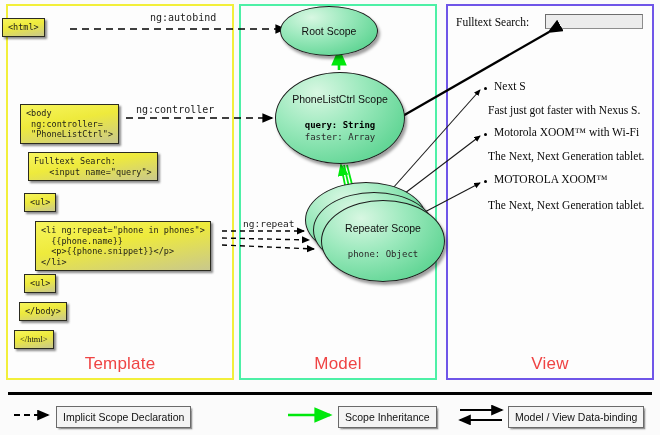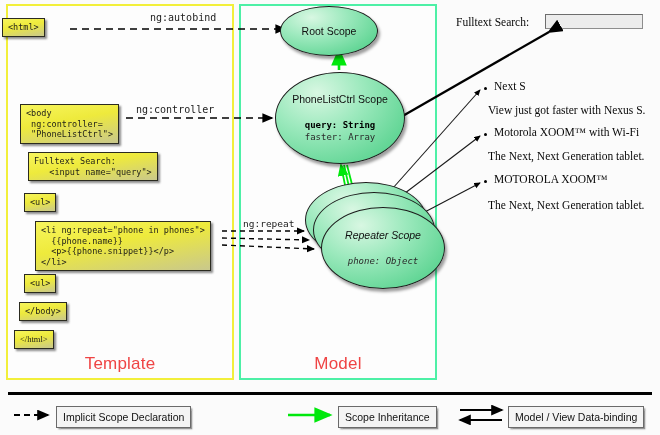--- a/index.html
+++ b/index.html
@@ -54,20 +54,23 @@
 <body>
 
 <div id="stage">
 
   <div class="panel" id="panel-template">
     <div class="panel-label">Template</div>
   </div>
   <div class="panel" id="panel-model">
     <div class="panel-label">Model</div>
   </div>
+  <div class="panel" id="panel-view">
+    <div class="panel-label">View</div>
+  </div>
 
   <div class="codebox" style="left:2px;top:18px;">&lt;html&gt;</div>
   <div class="codebox" style="left:20px;top:104px;">&lt;body
  ng:controller=
  "PhoneListCtrl"&gt;</div>
   <div class="codebox" style="left:28px;top:152px;">Fulltext Search:
    &lt;input name="query"&gt;</div>
   <div class="codebox" style="left:24px;top:193px;">&lt;ul&gt;</div>
   <div class="codebox" style="left:35px;top:221px;">&lt;li ng:repeat="phone in phones"&gt;
   {{phone.name}}
@@ -89,35 +92,35 @@
     <div class="ttl">PhoneListCtrl
 Scope</div>
     <div class="props">
       <div><span class="k">query:</span>
            <span class="k">String</span></div>
       <div><span>faster:</span>
            <span>Array</span></div>
     </div>
   </div>
 
-  <div class="scope" style="left:321px;top:207px;width:122px;height:80px;z-index:3;font-style:italic;">
+  <div class="scope" style="left:321px;top:200px;width:122px;height:80px;z-index:3;">
     <div class="ttl">Repeater
 Scope</div>
     <div class="props">
       <div><span>phone:</span>
            <span>Object</span></div>
     </div>
   </div>
 
   <div class="view-txt view-label" style="left:456px;top:16px;">Fulltext Search:</div>
   <div id="view-input" style="left:545px;top:14px;width:98px;height:15px;"></div>
 
   <div class="bullet" style="left:484px;top:87px;"></div>
   <div class="view-txt" style="left:494px;top:80px;">Next S</div>
-  <div class="view-txt" style="left:488px;top:104px;">View just got faster with Nexus S.</div>
+  <div class="view-txt" style="left:488px;top:104px;">Fast just got faster with Nexus S.</div>
 
   <div class="bullet" style="left:484px;top:133px;"></div>
   <div class="view-txt" style="left:494px;top:126px;">Motorola XOOM™  with Wi-Fi</div>
   <div class="view-txt" style="left:488px;top:150px;">The Next, Next Generation tablet.</div>
 
   <div class="bullet" style="left:484px;top:180px;"></div>
   <div class="view-txt" style="left:494px;top:173px;">MOTOROLA XOOM™</div>
   <div class="view-txt" style="left:488px;top:199px;">The Next, Next Generation tablet.</div>
 
   <svg class="ov" viewBox="0 0 660 435">

